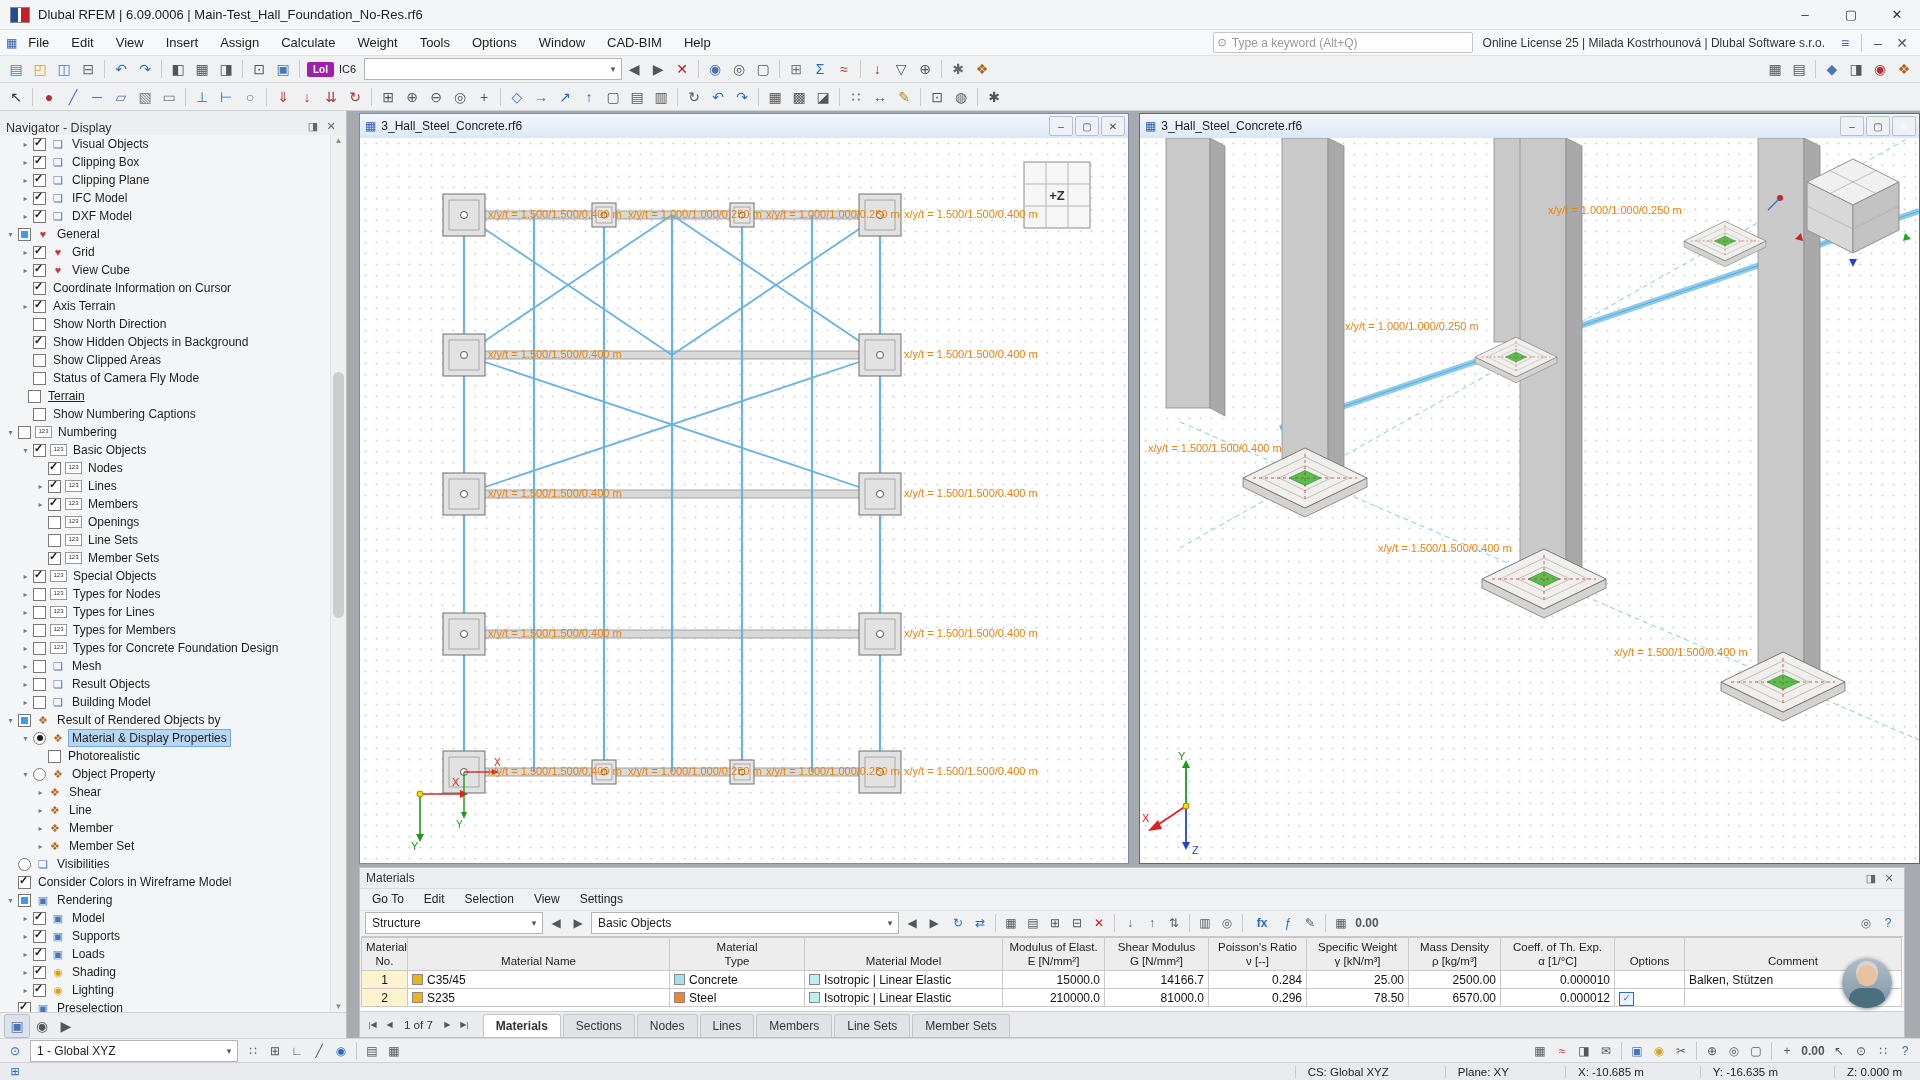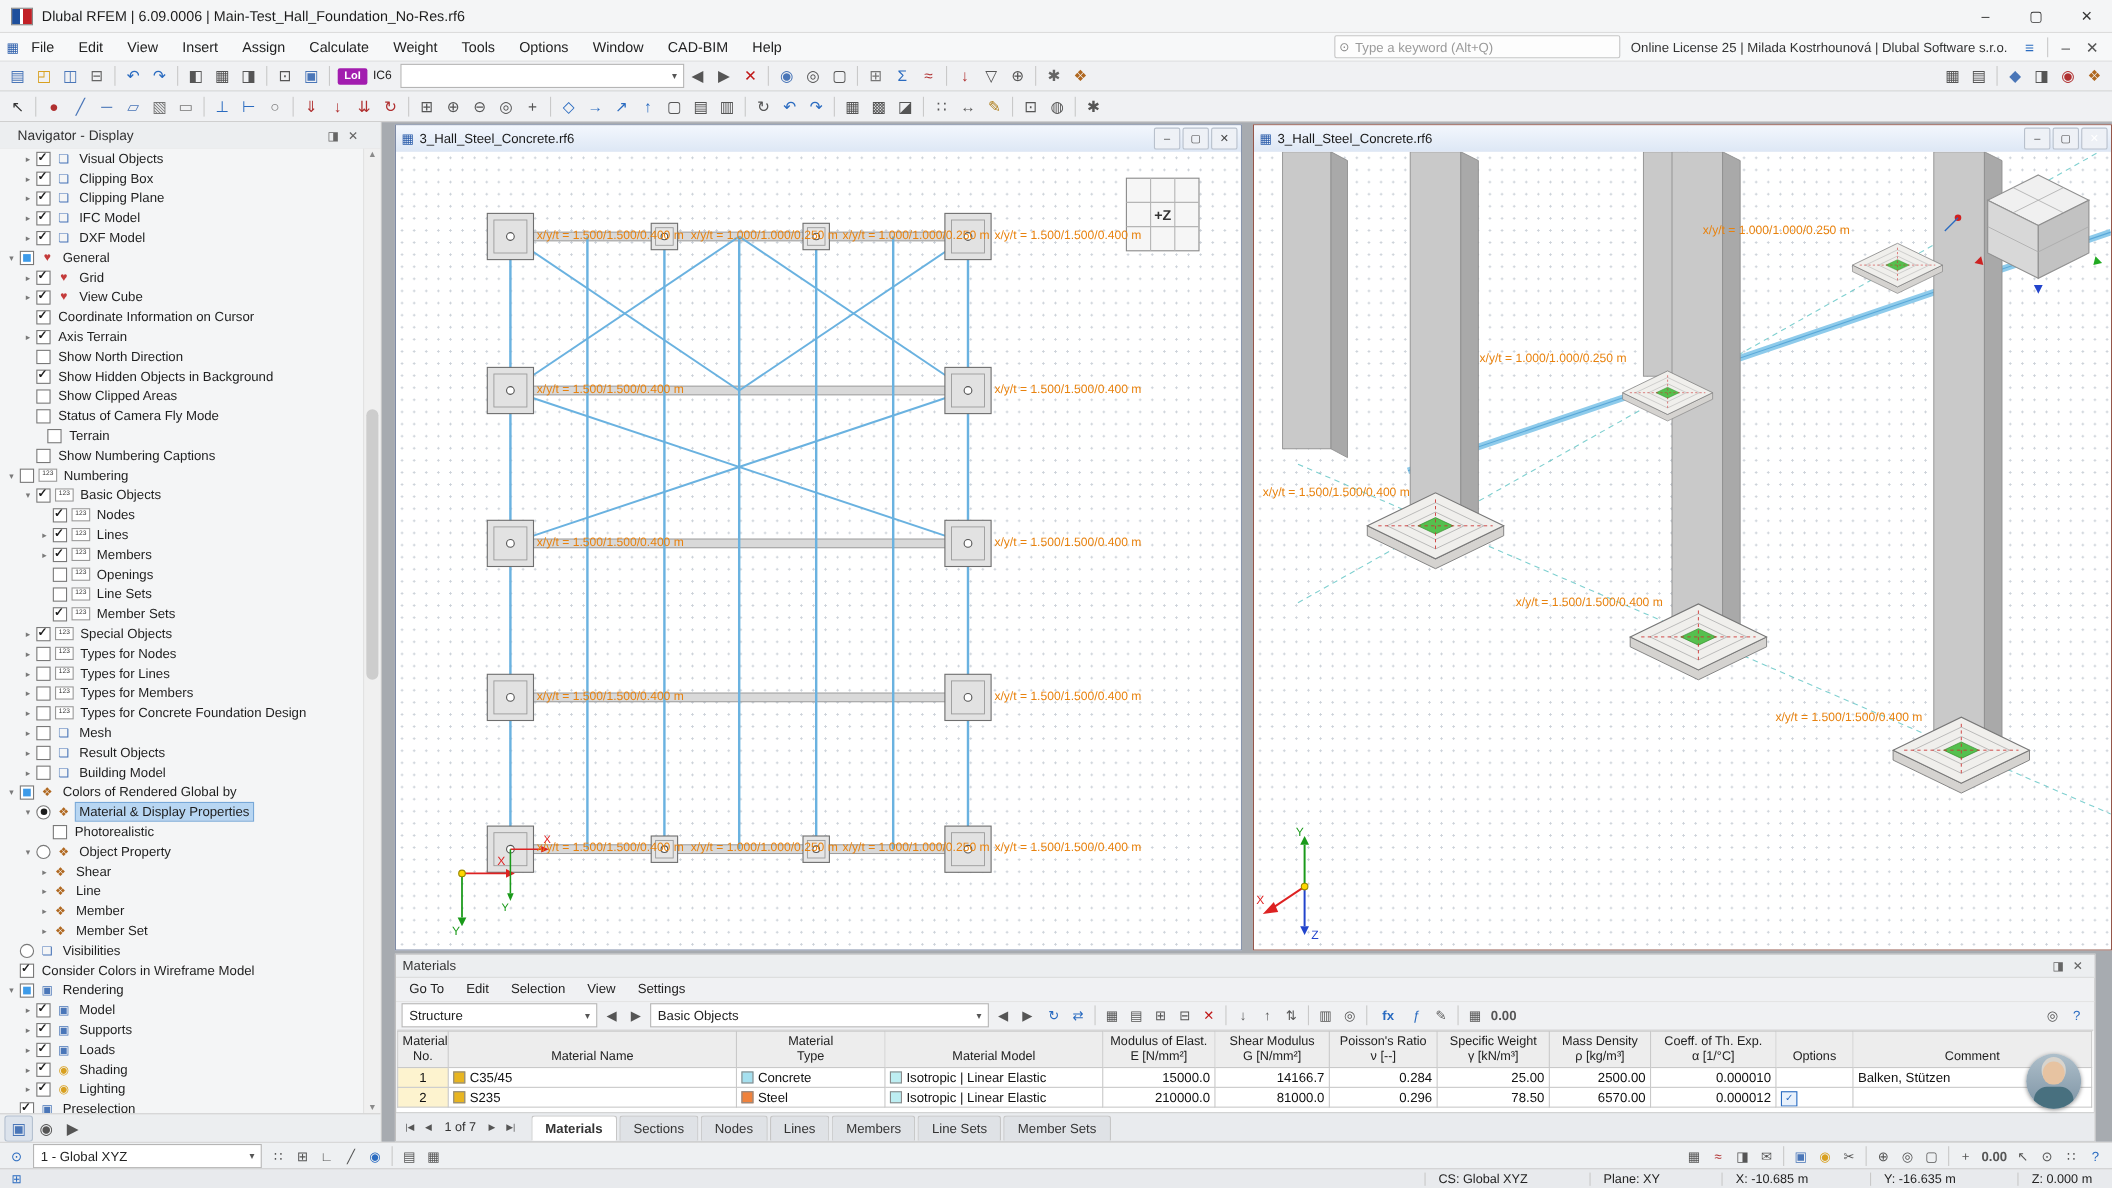--- a/index.html
+++ b/index.html
@@ -29,21 +29,21 @@
   .tbsep{width:1px;height:18px;background:#c9c9c9;margin:0 4px;flex:none;}
   .tbspacer{flex:1;}
   #loi-badge{background:#a21caf;color:#fff;font-size:10px;font-weight:bold;padding:2px 6px;border-radius:2px;margin:0 3px;}
   #loi-value{font-size:11px;margin:0 8px 0 2px;color:#222;}
   .combo{height:20px;background:#fff;border:1px solid #b5b5b5;display:flex;align-items:center;font-size:12px;padding-left:6px;color:#222;}
   .combo-arrow{margin-left:auto;width:16px;text-align:center;color:#555;font-size:9px;}
   #vis-combo{width:250px;}
 
   
   #navigator{left:0;top:111px;width:347px;height:927px;background:#f4f5f6;border-right:1px solid #bfbfbf;}
-  #nav-header{position:absolute;top:0;left:0;right:0;height:24px;background:#eceef0;border-bottom:1px solid #d8d8d8;display:flex;align-items:center;padding:0 16px;font-size:12.5px;color:#333;}
+  #nav-header{position:absolute;top:0;left:0;right:0;height:24px;background:#eceef0;border-bottom:1px solid #d8d8d8;display:flex;align-items:flex-end;padding:0 6px;font-size:12.5px;color:#333;}
   #nav-controls{margin-left:auto;display:flex;}
   #nav-controls .tbicon,#mat-controls .tbicon{width:18px;height:18px;font-size:11px;}
   #nav-tree{position:absolute;top:24px;left:0;right:15px;bottom:25px;overflow:hidden;background:#f4f5f6;}
   #nav-scroll{position:absolute;top:24px;right:0;width:15px;bottom:25px;background:#f0f0f0;border-left:1px solid #e2e2e2;}
   #nav-scroll .thumb{position:absolute;left:2px;right:2px;top:237px;height:246px;background:#cdcdcd;border-radius:6px;}
   #nav-scroll .sarr{position:absolute;left:0;right:0;height:12px;color:#8a8a8a;font-size:8px;text-align:center;line-height:12px;}
   #nav-strip{position:absolute;bottom:0;left:0;right:0;height:25px;background:#eceef0;border-top:1px solid #d2d2d2;display:flex;align-items:center;padding:0 4px;}
   .trow{display:flex;align-items:center;height:18px;font-size:12px;color:#1e1e1e;white-space:nowrap;}
   .texp{width:13px;font-size:8px;color:#7a7a7a;text-align:center;flex:none;}
   .cb{width:11px;height:11px;border:1px solid #787878;background:#fff;margin:0 4px 0 1px;position:relative;flex:none;}
@@ -343,21 +343,21 @@
         <div class="trow" style="padding-left: 19px;">
           <span class="texp"></span>
           <span class="cb"></span>
           <span class="tlabel">Show Clipped Areas</span>
         </div>
         <div class="trow" style="padding-left: 19px;">
           <span class="texp"></span>
           <span class="cb"></span>
           <span class="tlabel">Status of Camera Fly Mode</span>
         </div>
-        <div class="trow" style="padding-left: 29px;">
+        <div class="trow" style="padding-left: 14px; text-decoration: underline;">
           <span class="texp"></span>
           <span class="cb"></span>
           <span class="tlabel">Terrain</span>
         </div>
         <div class="trow" style="padding-left: 19px;">
           <span class="texp"></span>
           <span class="cb"></span>
           <span class="tlabel">Show Numbering Captions</span>
         </div>
         <div class="trow" style="padding-left: 4px;">
@@ -453,21 +453,21 @@
         <div class="trow" style="padding-left: 19px;">
           <span class="texp">▸</span>
           <span class="cb"></span>
           <span class="ticon" style="color: rgb(74, 118, 184);">❏</span>
           <span class="tlabel">Building Model</span>
         </div>
         <div class="trow" style="padding-left: 4px;">
           <span class="texp">▾</span>
           <span class="cb partial"></span>
           <span class="ticon" style="color: rgb(176, 104, 32);">❖</span>
-          <span class="tlabel">Colors of Rendered Global by</span>
+          <span class="tlabel">Result of Rendered Objects by</span>
         </div>
         <div class="trow selected" style="padding-left: 19px;">
           <span class="texp">▾</span>
           <span class="cb rb on"></span>
           <span class="ticon" style="color: rgb(176, 104, 32);">❖</span>
           <span class="tlabel">Material &amp; Display Properties</span>
         </div>
         <div class="trow" style="padding-left: 34px;">
           <span class="texp"></span>
           <span class="cb"></span>

